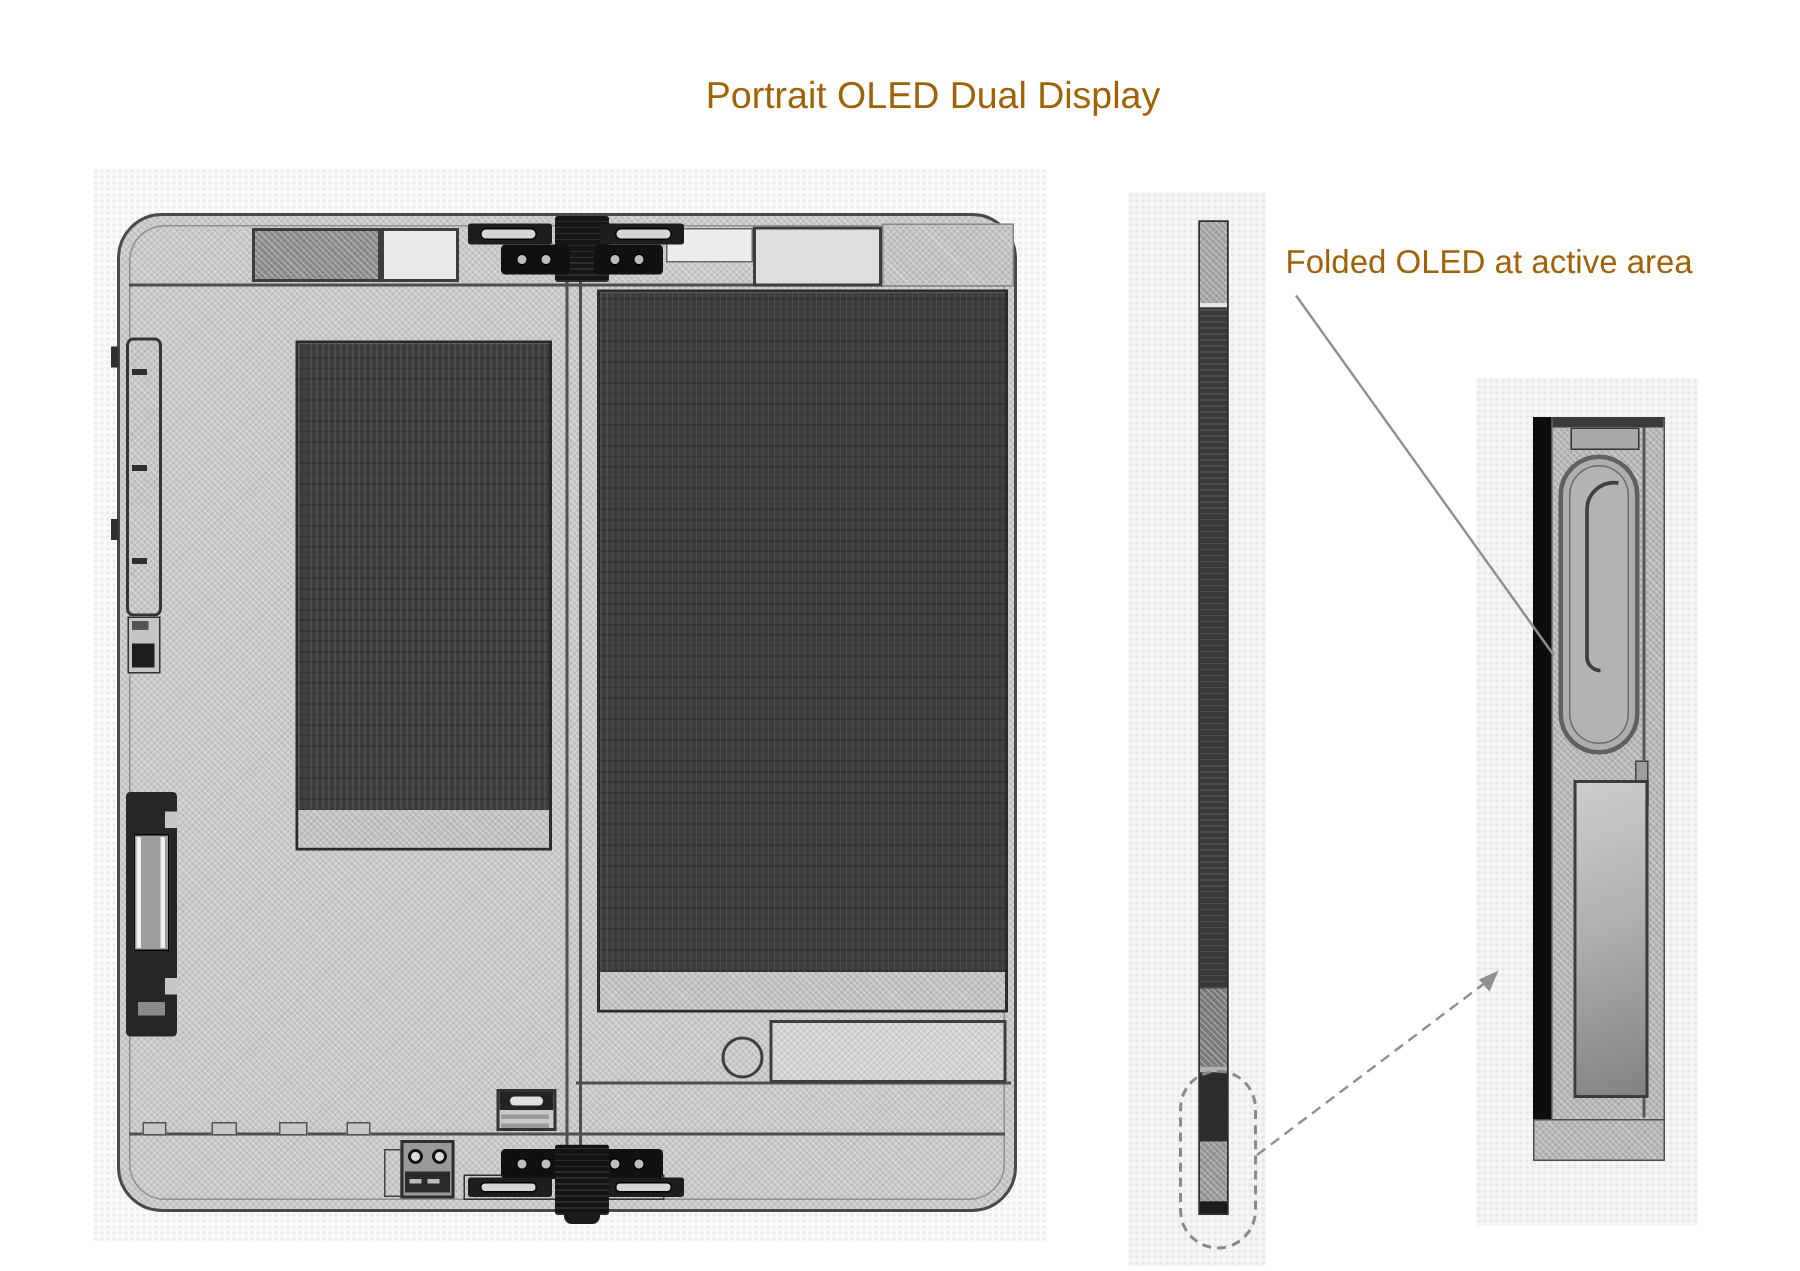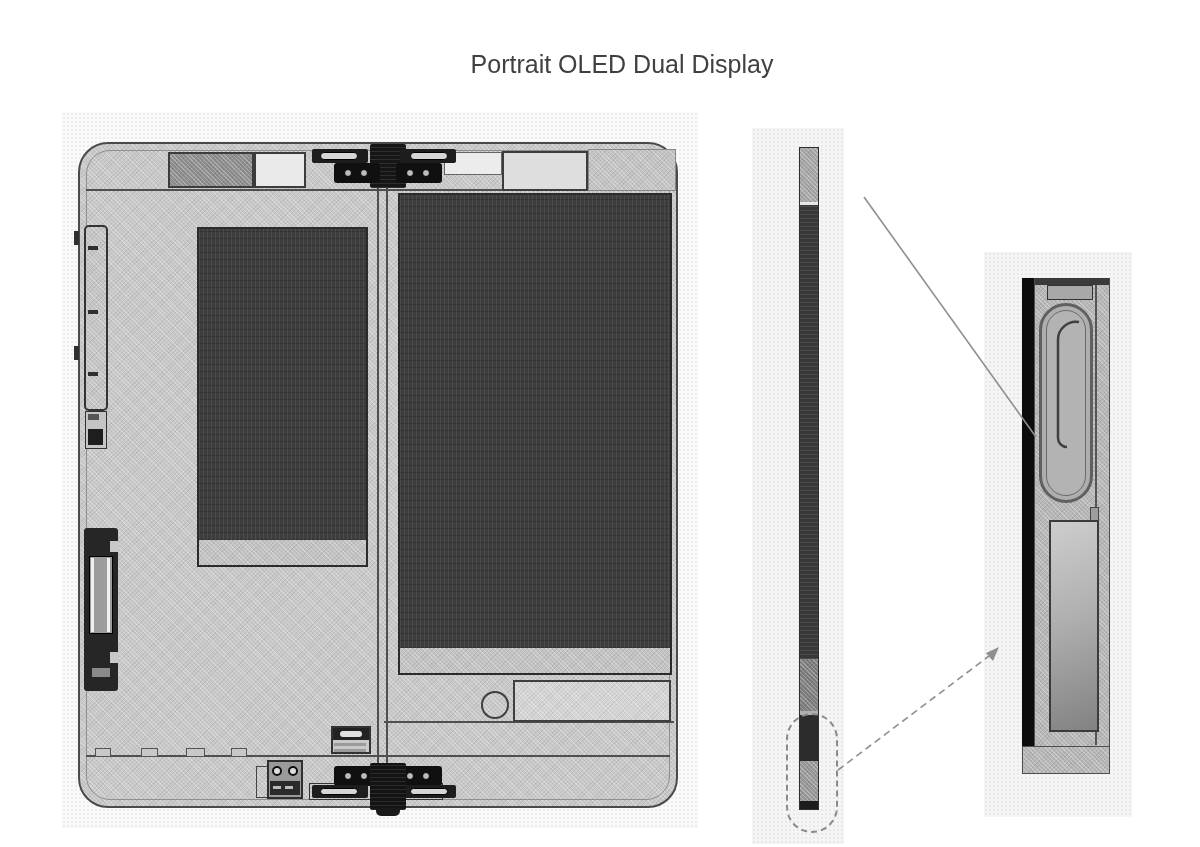--- a/index.html
+++ b/index.html
@@ -9,21 +9,21 @@
   .hatch{background-image:
      repeating-linear-gradient(45deg, rgba(255,255,255,.28) 0 1px, transparent 1px 3px),
      repeating-linear-gradient(135deg, rgba(0,0,0,.07) 0 1px, transparent 1px 3px);}
   .vstripes{background-image:
      repeating-linear-gradient(90deg, rgba(255,255,255,.08) 0 1px, transparent 1px 4px),
      repeating-linear-gradient(0deg, rgba(0,0,0,.18) 0 1px, transparent 1px 7px);}
   .hstripes{background-image:
      repeating-linear-gradient(0deg, rgba(255,255,255,.10) 0 1px, transparent 1px 4px);}
   .dots{background-image:radial-gradient(rgba(0,0,0,0.055) 1px, transparent 1.3px);
         background-size:4px 4px;}
-  .txt{color:#404040;white-space:nowrap;}
+  .txt{color:#a16207;white-space:nowrap;}
 </style>
 </head>
 <body>
 
 <div class="canvas">
 
   <div class="a dots" style="left:62px;top:112px;width:636px;height:716px;background-color:#fafafa;"></div>
   <div class="a dots" style="left:752px;top:128px;width:92px;height:716px;background-color:#f5f5f5;"></div>
   <div class="a dots" style="left:984px;top:252px;width:148px;height:565px;background-color:#f5f5f5;"></div>
 
@@ -148,14 +148,15 @@
   </div>
 
   <svg class="a" style="left:0;top:0;width:1200px;height:847px;pointer-events:none;" viewBox="0 0 1200 847">
     <path d="M 1079 322 A 18 18 0 0 0 1058 340 L 1058 438 A 9 9 0 0 0 1067 447" fill="none" stroke="#3f3f3f" stroke-width="2.5"></path>
     <line x1="864" y1="197" x2="1036" y2="437" stroke="#8f8f8f" stroke-width="1.6"></line>
     <line x1="838" y1="770" x2="989" y2="656" stroke="#8f8f8f" stroke-width="1.6" stroke-dasharray="7 4.5"></line>
     <polygon points="999,647 986,653 993,661" fill="#8f8f8f"></polygon>
   </svg>
 
   <div class="a txt" style="left:392px;top:50px;width:460px;text-align:center;font-size:25px;">Portrait OLED Dual Display</div>
+  <div class="a txt" style="left:857px;top:162px;font-size:22px;">Folded OLED at active area</div>
 
 </div>
 
 </body></html>

